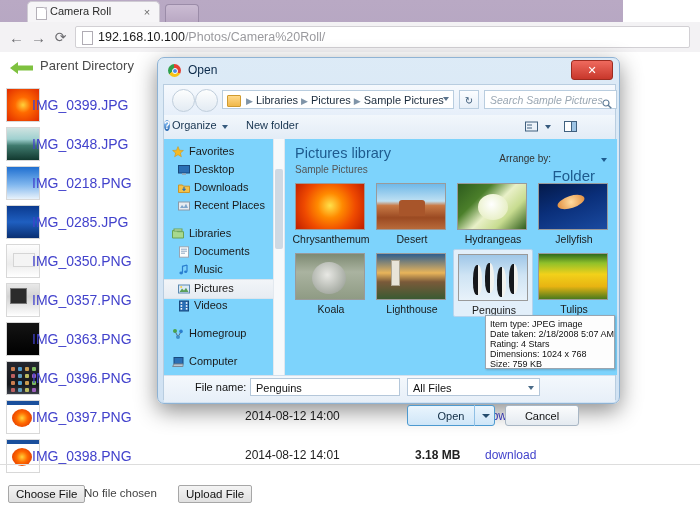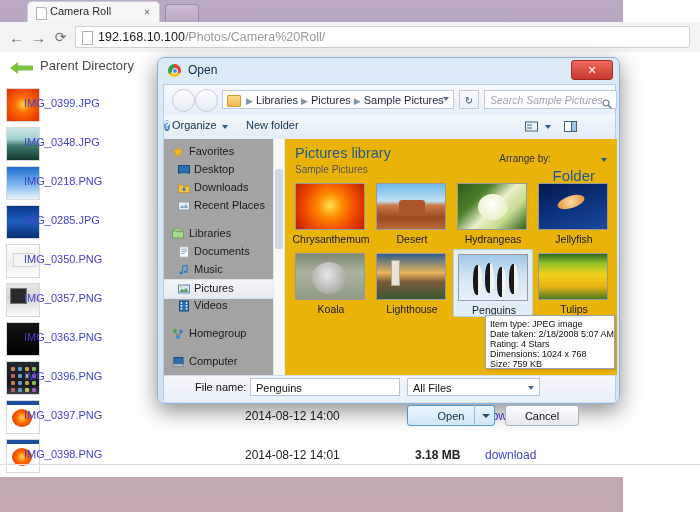--- a/index.html
+++ b/index.html
@@ -42,21 +42,21 @@
   #url-text b{color:#1a1a1a;font-weight:normal;text-align:right;}
   
   #page{position:absolute;left:0;top:52px;width:700px;height:425px;background:#fff;overflow:hidden;}
   #parent-row{position:absolute;left:0;top:0;width:100%;height:34px;}
   #parent-arrow{position:absolute;left:10px;top:8px;width:0;height:0;}
   #parent-arrow svg{position:absolute;left:0;top:0;}
   #parent-label{position:absolute;left:40px;top:6px;font-size:13px;color:#4a4a4a;}
   .filerow{position:absolute;left:0;width:700px;height:39px;}
   .thumb{position:absolute;left:6px;top:2px;width:34px;height:34px;
     border:1px solid #d8d8d8;box-sizing:border-box;}
-  .fname{position:absolute;left:24px;top:11px;font-size:11px;color:#4242cc;
+  .fname{position:absolute;left:32px;top:11px;font-size:14px;color:#4242cc;
     white-space:nowrap;}
   .fdate{position:absolute;left:245px;top:11px;font-size:12px;color:#222;}
   .fsize{position:absolute;left:415px;top:11px;font-size:12px;color:#222;font-weight:bold;}
   .fdl{position:absolute;left:485px;top:11px;font-size:12px;color:#4242cc;}
   #hr{position:absolute;left:0;top:412px;width:700px;height:1px;background:#ddd;}
   #uploadbar{position:absolute;left:0;top:477px;width:700px;height:35px;background:#fff;}
   .btnfile{position:absolute;font-size:11.5px;background:linear-gradient(180deg,#f4f4f4,#e0e0e0);
     border:1px solid #a7a7a7;border-radius:2px;padding:2px 7px;color:#111;cursor:pointer;}
   #choose-file{left:8px;top:8px;}
   #no-file{position:absolute;left:84px;top:10px;font-size:11.5px;color:#444;}
@@ -108,30 +108,30 @@
   #newfolder{position:absolute;left:82px;top:4px;font-size:11px;color:#16334f;cursor:pointer;}
   .tb-icon{position:absolute;top:4px;cursor:pointer;}
   #view-icon{right:76px;width:15px;height:15px;}
   #view-arrow{position:absolute;right:64px;top:10px;width:0;height:0;
     border-left:3.5px solid transparent;border-right:3.5px solid transparent;border-top:4px solid #365a7d;}
   #pane-icon{right:37px;width:15px;height:15px;}
   #help-icon{right:10px;top:4px;width:15px;height:15px;border-radius:50%;
     background:radial-gradient(circle at 35% 30%,#7fb8f0,#1f5fa8);color:#fff;
     font-size:10px;font-weight:bold;text-align:center;line-height:15px;}
   #sidebar{position:absolute;left:0;top:54px;width:120px;height:236px;
-    background:#a3a3a3;border-right:1px solid #dfe7ef;overflow:hidden;}
+    background:#7dd3fc;border-right:1px solid #dfe7ef;overflow:hidden;}
   .sb-item{position:absolute;left:0;width:120px;height:18px;font-size:11px;color:#1a1a1a;cursor:pointer;}
   .sb-item .sb-label{position:absolute;left:25px;top:2px;white-space:nowrap;}
   .sb-item .sb-ico{position:absolute;left:8px;top:3px;width:12px;height:12px;}
   .sb-item.child .sb-label{left:30px;}
   .sb-item.child .sb-ico{left:14px;}
   .sb-item.sel{background:linear-gradient(180deg,#f2f5f8,#e6ecf2);border-top:1px solid #dbe4ec;border-bottom:1px solid #dbe4ec;}
   #sb-scroll{position:absolute;right:0;top:0;width:10px;height:236px;background:#f7f9fb;border-left:1px solid #e3e9ef;}
   #sb-thumb{position:absolute;left:1px;top:30px;width:8px;height:80px;background:#cfd9e3;border-radius:2px;}
-  #content{position:absolute;left:121px;top:54px;width:332px;height:236px;background:#eab308;overflow:hidden;}
+  #content{position:absolute;left:121px;top:54px;width:332px;height:236px;background:#7dd3fc;overflow:hidden;}
   #lib-title{position:absolute;left:10px;top:6px;font-size:14.5px;color:#1e5b8f;}
   #lib-sub{position:absolute;left:10px;top:25px;font-size:10px;color:#555;}
   #arrange-lbl{position:absolute;right:66px;top:14px;font-size:10px;color:#333;}
   #arrange-val{position:absolute;right:22px;top:28px;font-size:15px;color:#1e5b8f;}
   #arrange-arrow{position:absolute;right:10px;top:19px;width:0;height:0;
     border-left:3.5px solid transparent;border-right:3.5px solid transparent;border-top:4px solid #1e5b8f;}
   .grid-item{position:absolute;width:80px;}
   .grid-item.sel{background:#e2effa;border:1px solid #b5d4ee;border-radius:2px;box-sizing:border-box;}
   .gi-thumb{position:absolute;left:4px;top:4px;width:70px;height:47px;border:1px solid #9a9a9a;box-sizing:border-box;}
   .gi-label{position:absolute;left:0;top:54px;width:80px;text-align:center;font-size:10.5px;color:#1a1a1a;}
@@ -269,20 +269,25 @@
           <a class="fname" href="#" style="text-decoration: none;">IMG_0398.PNG</a>
           <span class="fdate">2014-08-12 14:01</span>
           <span class="fsize">3.18 MB</span>
           <a class="fdl" href="#" style="text-decoration: none;">download</a>
         </div>
       </div>
 
     <div id="hr"></div>
   </div>
 
+  <div id="uploadbar">
+    <button class="btnfile" id="choose-file">Choose File</button>
+    <span id="no-file">No file chosen</span>
+    <button class="btnfile" id="upload-file">Upload File</button>
+  </div>
 
   <div id="dlg">
     <div id="dlg-titlebar">
       <span id="dlg-chrome-icon"></span>
       <span id="dlg-title">Open</span>
       <span id="dlg-close">✕</span>
     </div>
 
     <div id="dlg-inner">
 

